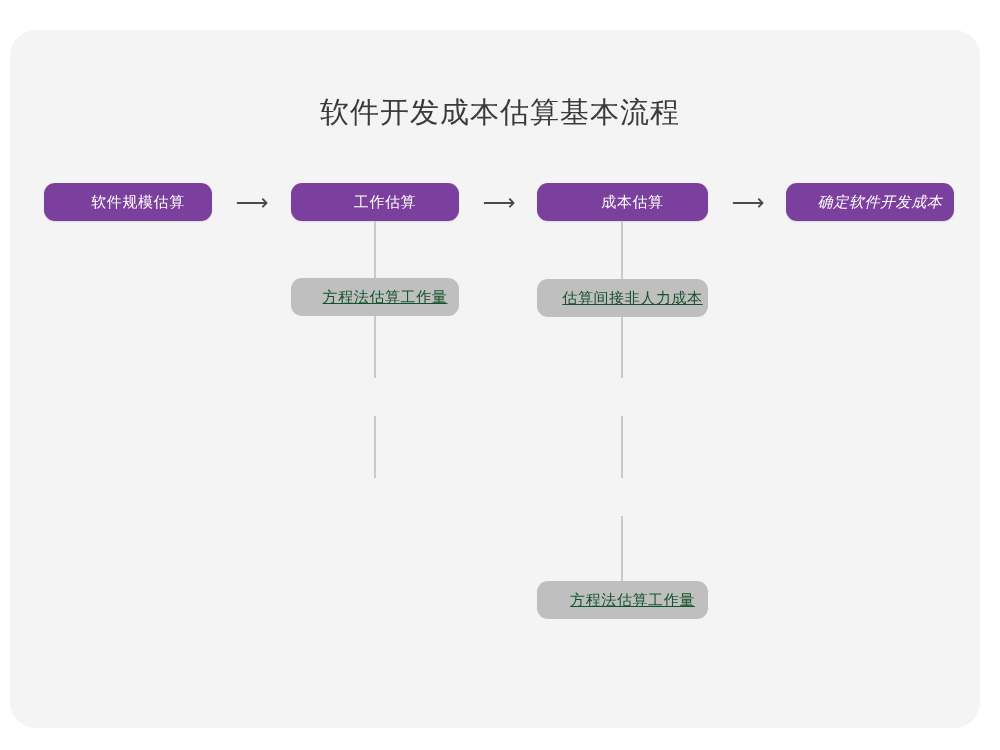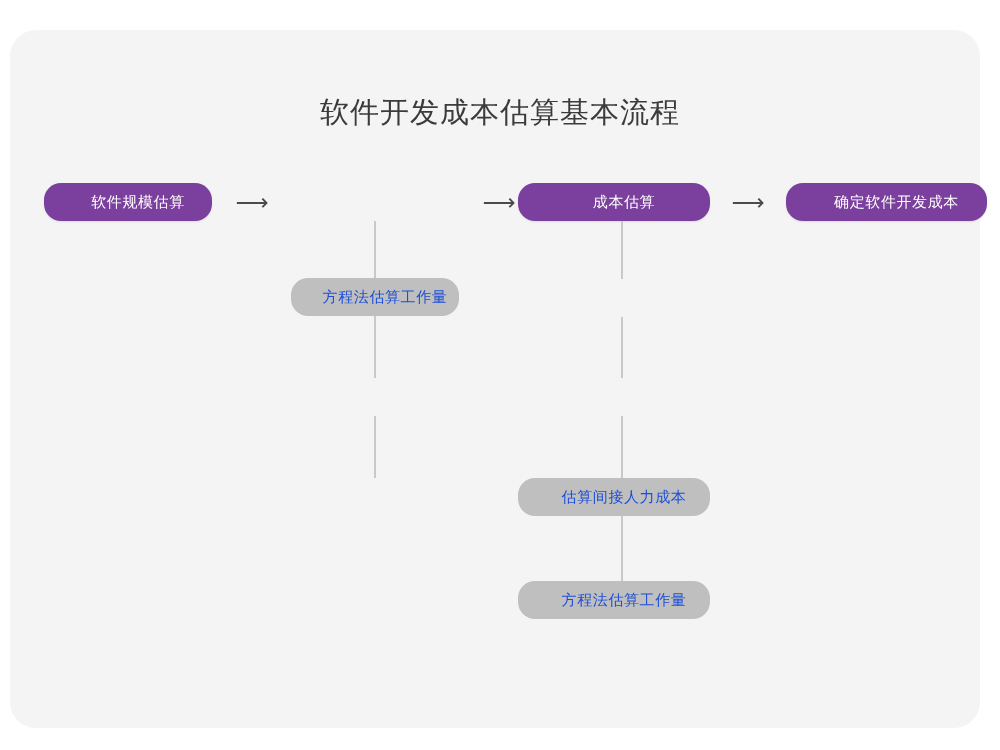--- a/index.html
+++ b/index.html
@@ -44,39 +44,40 @@
     white-space: nowrap;
   }
 
   
   .node {
     position: absolute;
     box-sizing: border-box;
     display: flex;
     align-items: center;
     justify-content: center;
-    border-radius: 17px;
+    border-radius: 11px;
     font-size: 15px;
     line-height: 1;
     letter-spacing: 0.6px;
     white-space: nowrap;
     color: #ffffff;
     padding-left: 20px;
   }
 
   .node.primary {
     background: #7b3f9d;
     height: 38px;
     box-shadow: 0 1px 2px rgba(0,0,0,0.10);
   }
 
   .node.sub {
     background: #bfbfbf;
     height: 38px;
-    color: #1d4ed8;
+    color: #14532d;
+    text-decoration: underline;
   }
 
   
   .arrow {
     position: absolute;
     width: 56px;
     height: 24px;
     color: #4a4a4a;
     font-size: 23px;
     line-height: 24px;
@@ -85,56 +86,57 @@
 
   
   .vline {
     position: absolute;
     width: 2px;
     background: #c9c9c9;
   }
 
   
   .col2 { left: 291px; width: 168px; }
-  .col3 { left: 518px; width: 192px; }
+  .col3 { left: 537px; width: 171px; }
 </style>
 </head>
 <body>
 
 <div class="canvas">
 
   <div class="card"></div>
 
   <div class="title">软件开发成本估算基本流程</div>
 
   <div class="node primary" style="left:44px; top:183px; width:168px;">软件规模估算</div>
 
   <div class="arrow" style="left:224px; top:190px;">⟶</div>
 
+  <div class="node primary col2" style="top:183px;">工作估算</div>
 
   <div class="arrow" style="left:471px; top:190px;">⟶</div>
 
   <div class="node primary col3" style="top:183px;">成本估算</div>
 
   <div class="arrow" style="left:720px; top:190px;">⟶</div>
 
-  <div class="node primary" style="left:786px; top:183px; width:201px;">确定软件开发成本</div>
+  <div class="node primary" style="left:786px; top:183px; width:168px;font-style:italic;">确定软件开发成本</div>
 
   <div class="vline" style="left:374px; top:221px; height:57px;"></div>
   <div class="vline" style="left:374px; top:316px; height:62px;"></div>
   <div class="vline" style="left:374px; top:416px; height:62px;"></div>
 
   <div class="node sub col2" style="top:278px;">方程法估算工作量</div>
 
 
 
   <div class="vline" style="left:621px; top:221px; height:58px;"></div>
   <div class="vline" style="left:621px; top:317px; height:61px;"></div>
   <div class="vline" style="left:621px; top:416px; height:62px;"></div>
   <div class="vline" style="left:621px; top:516px; height:65px;"></div>
 
+  <div class="node sub col3" style="top:279px;">估算间接非人力成本</div>
 
 
-  <div class="node sub col3" style="top:478px;">估算间接人力成本</div>
 
   <div class="node sub col3" style="top:581px;">方程法估算工作量</div>
 
 </div>
 
 </body></html>

